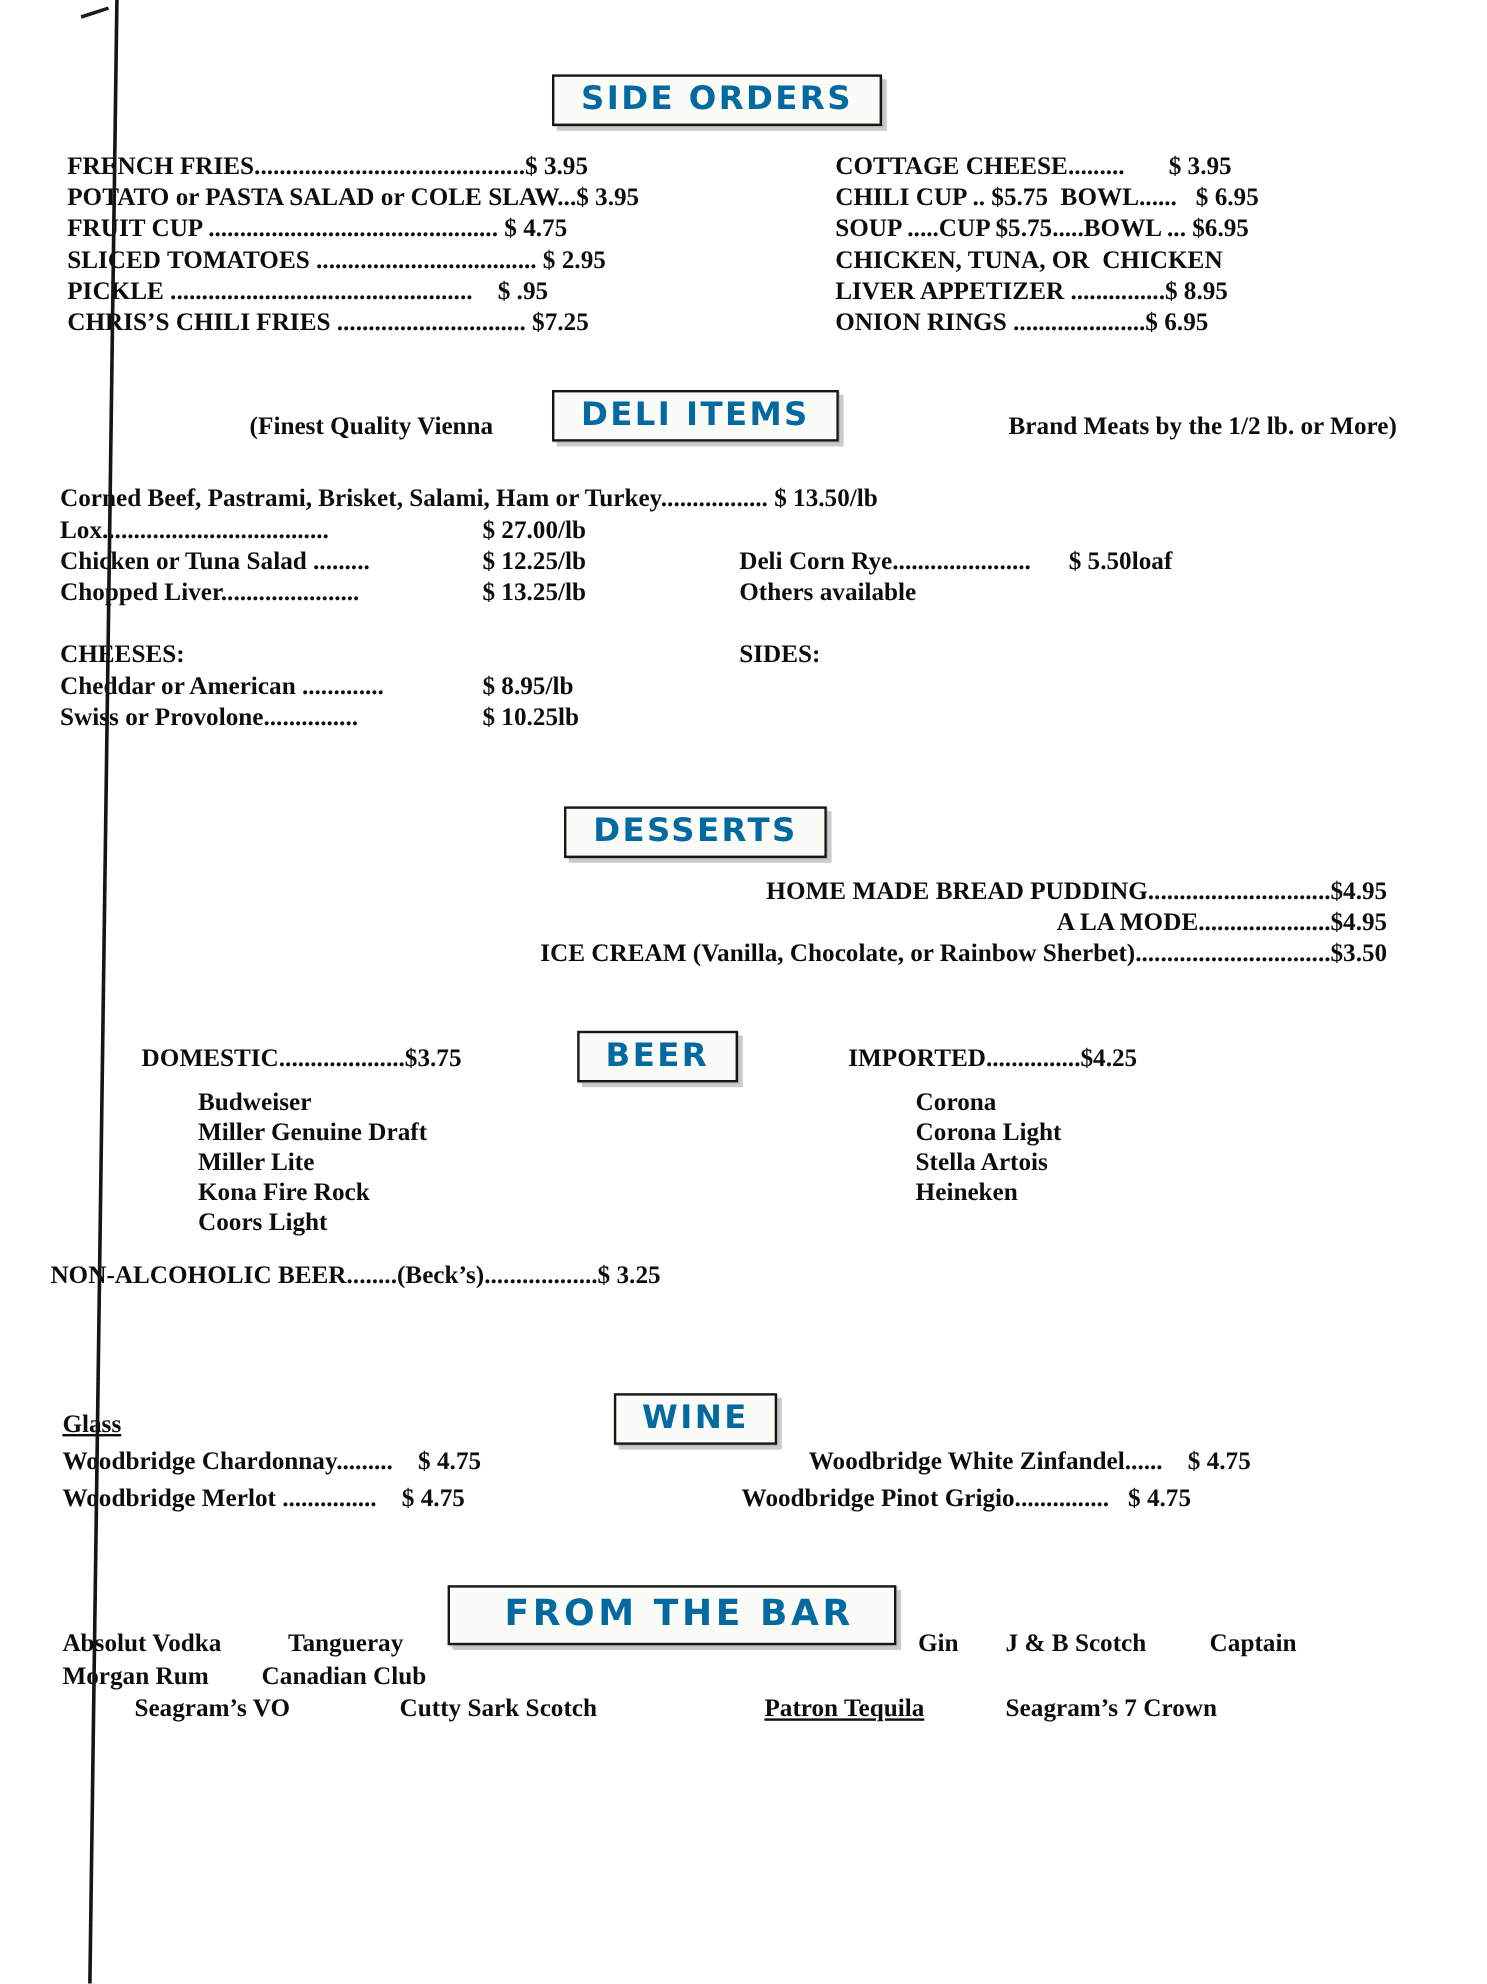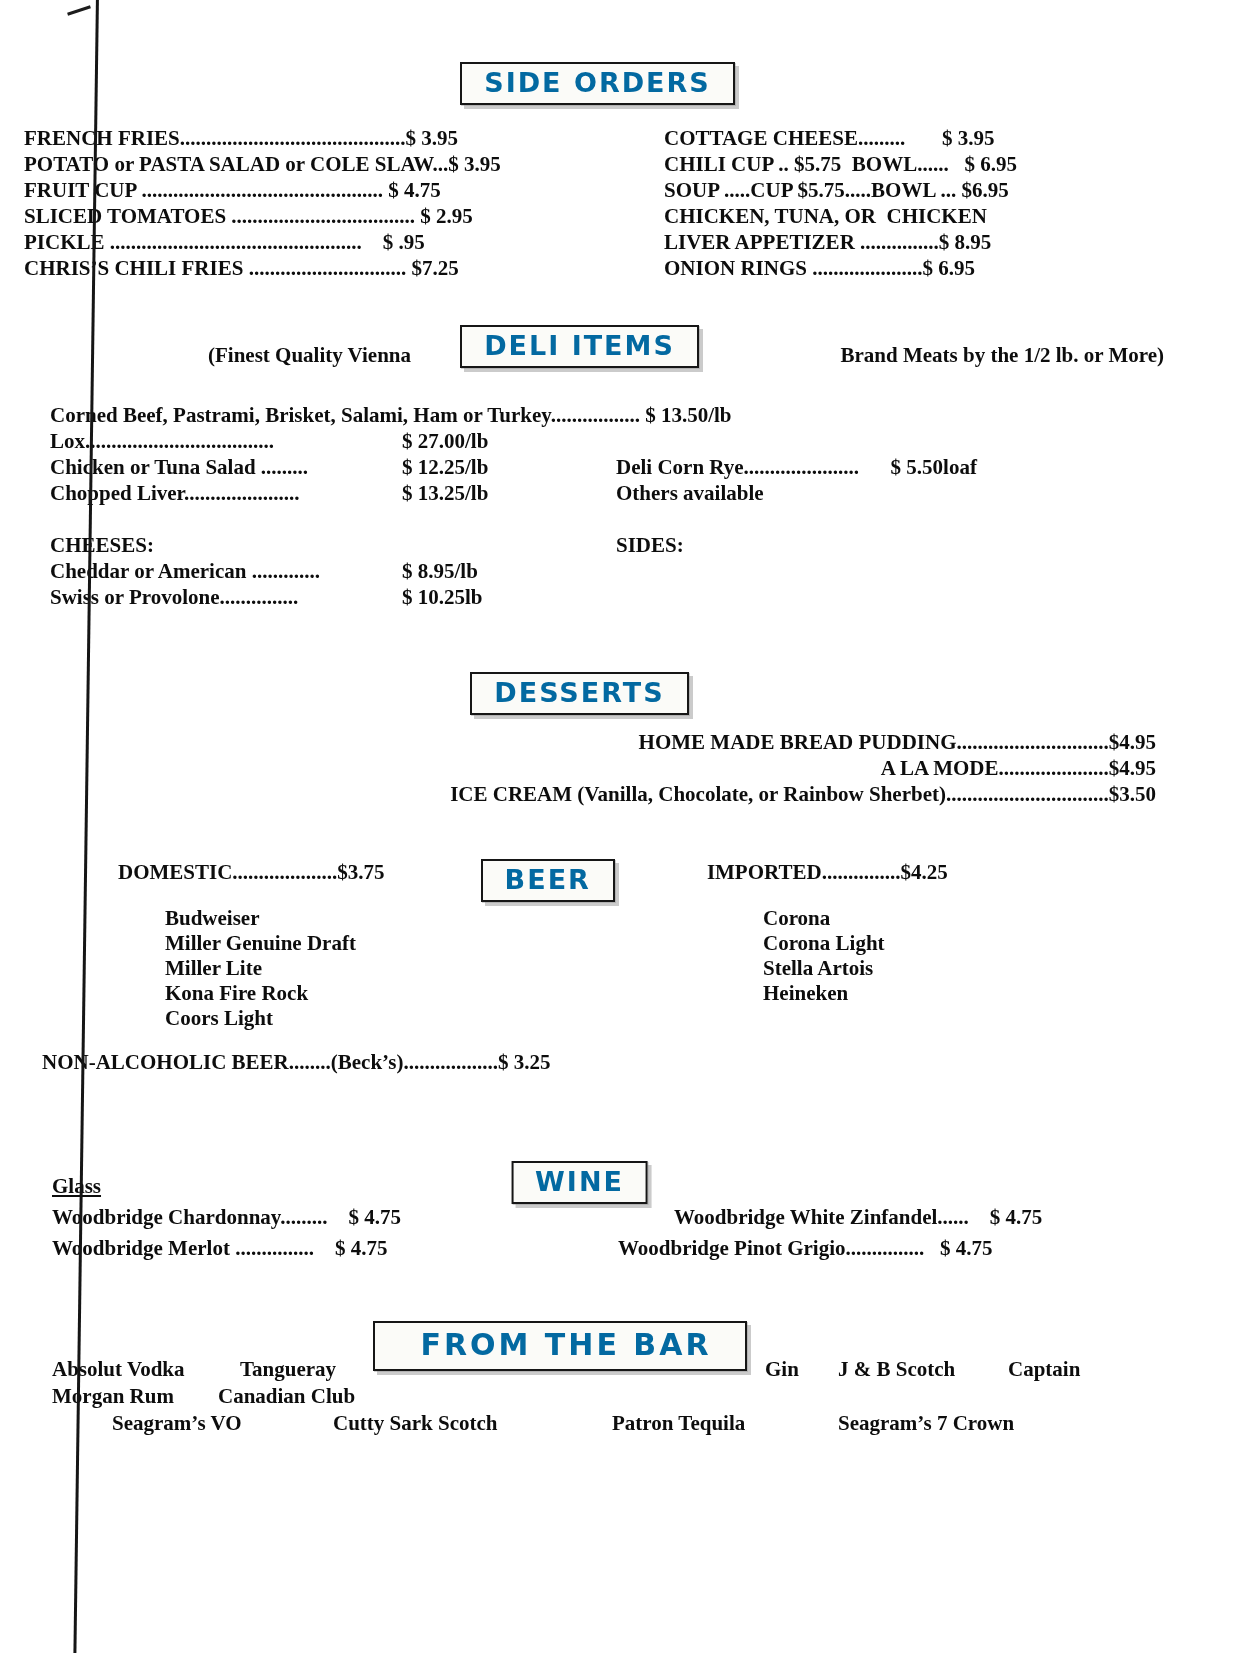--- a/index.html
+++ b/index.html
@@ -49,21 +49,21 @@
   .scan-tick {
     position: absolute; top: 9px; left: 67px;
     width: 24px; height: 3px; background: #1d1d1d;
     transform: rotate(-18deg);
     z-index: 3;
   }
 
   
   .side-orders { margin-top: 62px; }
   .so-cols { display: flex; margin-top: 20px; }
-  .so-left { margin-left: 24px; width: 585px; }
+  .so-left { margin-left: 56px; width: 585px; }
   .so-right { margin-left: 55px; }
 
   
   .deli { margin-top: 44px; }
   .deli-sub { display: flex; margin-top: -26px; }
   .deli-sub .sub-left { margin-left: 208px; }
   .deli-sub .sub-right { margin-left: auto; margin-right: 75px; }
   .deli-body { margin-top: 34px; margin-left: 50px; margin-right: 40px; }
   .drow { display: flex; }
   .dleft { width: 566px; display: flex; }
@@ -73,21 +73,21 @@
 
   
   .desserts { margin-top: 62px; }
   .desserts-lines {
     margin-top: 14px; width: 100%; padding-right: 83px;
     text-align: right;
   }
 
   
   .beer { margin-top: 52px; }
-  .beer-head { display: flex; align-items: flex-start; }
+  .beer-head { display: flex; align-items: center; }
   .beer-head .domestic-header { margin-left: 118px; }
   .beer-head .header-box { margin-left: 96px; }
   .beer-head .imported-header { margin-left: 92px; }
   .beer-lists { display: flex; margin-top: 4px; }
   .beer-lists .line { line-height: 25px; }
   .domestic-list { margin-left: 165px; width: 430px; }
   .imported-list { margin-left: 168px; }
   .non-alcoholic { margin-left: 42px; margin-top: 18px; }
 
   
@@ -112,21 +112,21 @@
   .bar-item { position: absolute; font-weight: bold; font-size: 21px; }
   .p-absolut   { left: 52px;  top: 36px; }
   .p-tangueray { left: 240px; top: 36px; }
   .p-gin       { left: 765px; top: 36px; }
   .p-jb        { left: 838px; top: 36px; }
   .p-captain   { left: 1008px; top: 36px; }
   .p-morgan    { left: 52px;  top: 63px; }
   .p-canadian  { left: 218px; top: 63px; }
   .p-seagvo    { left: 112px; top: 90px; }
   .p-cutty     { left: 333px; top: 90px; }
-  .p-patron    { left: 612px; top: 90px; }
+  .p-patron    { left: 637px; top: 90px; text-decoration: underline; }
   .p-seag7     { left: 838px; top: 90px; }
 </style>
 </head>
 <body>
 
 <div class="page">
 
   <div class="scan-line"></div>
   <div class="scan-tick"></div>
 

